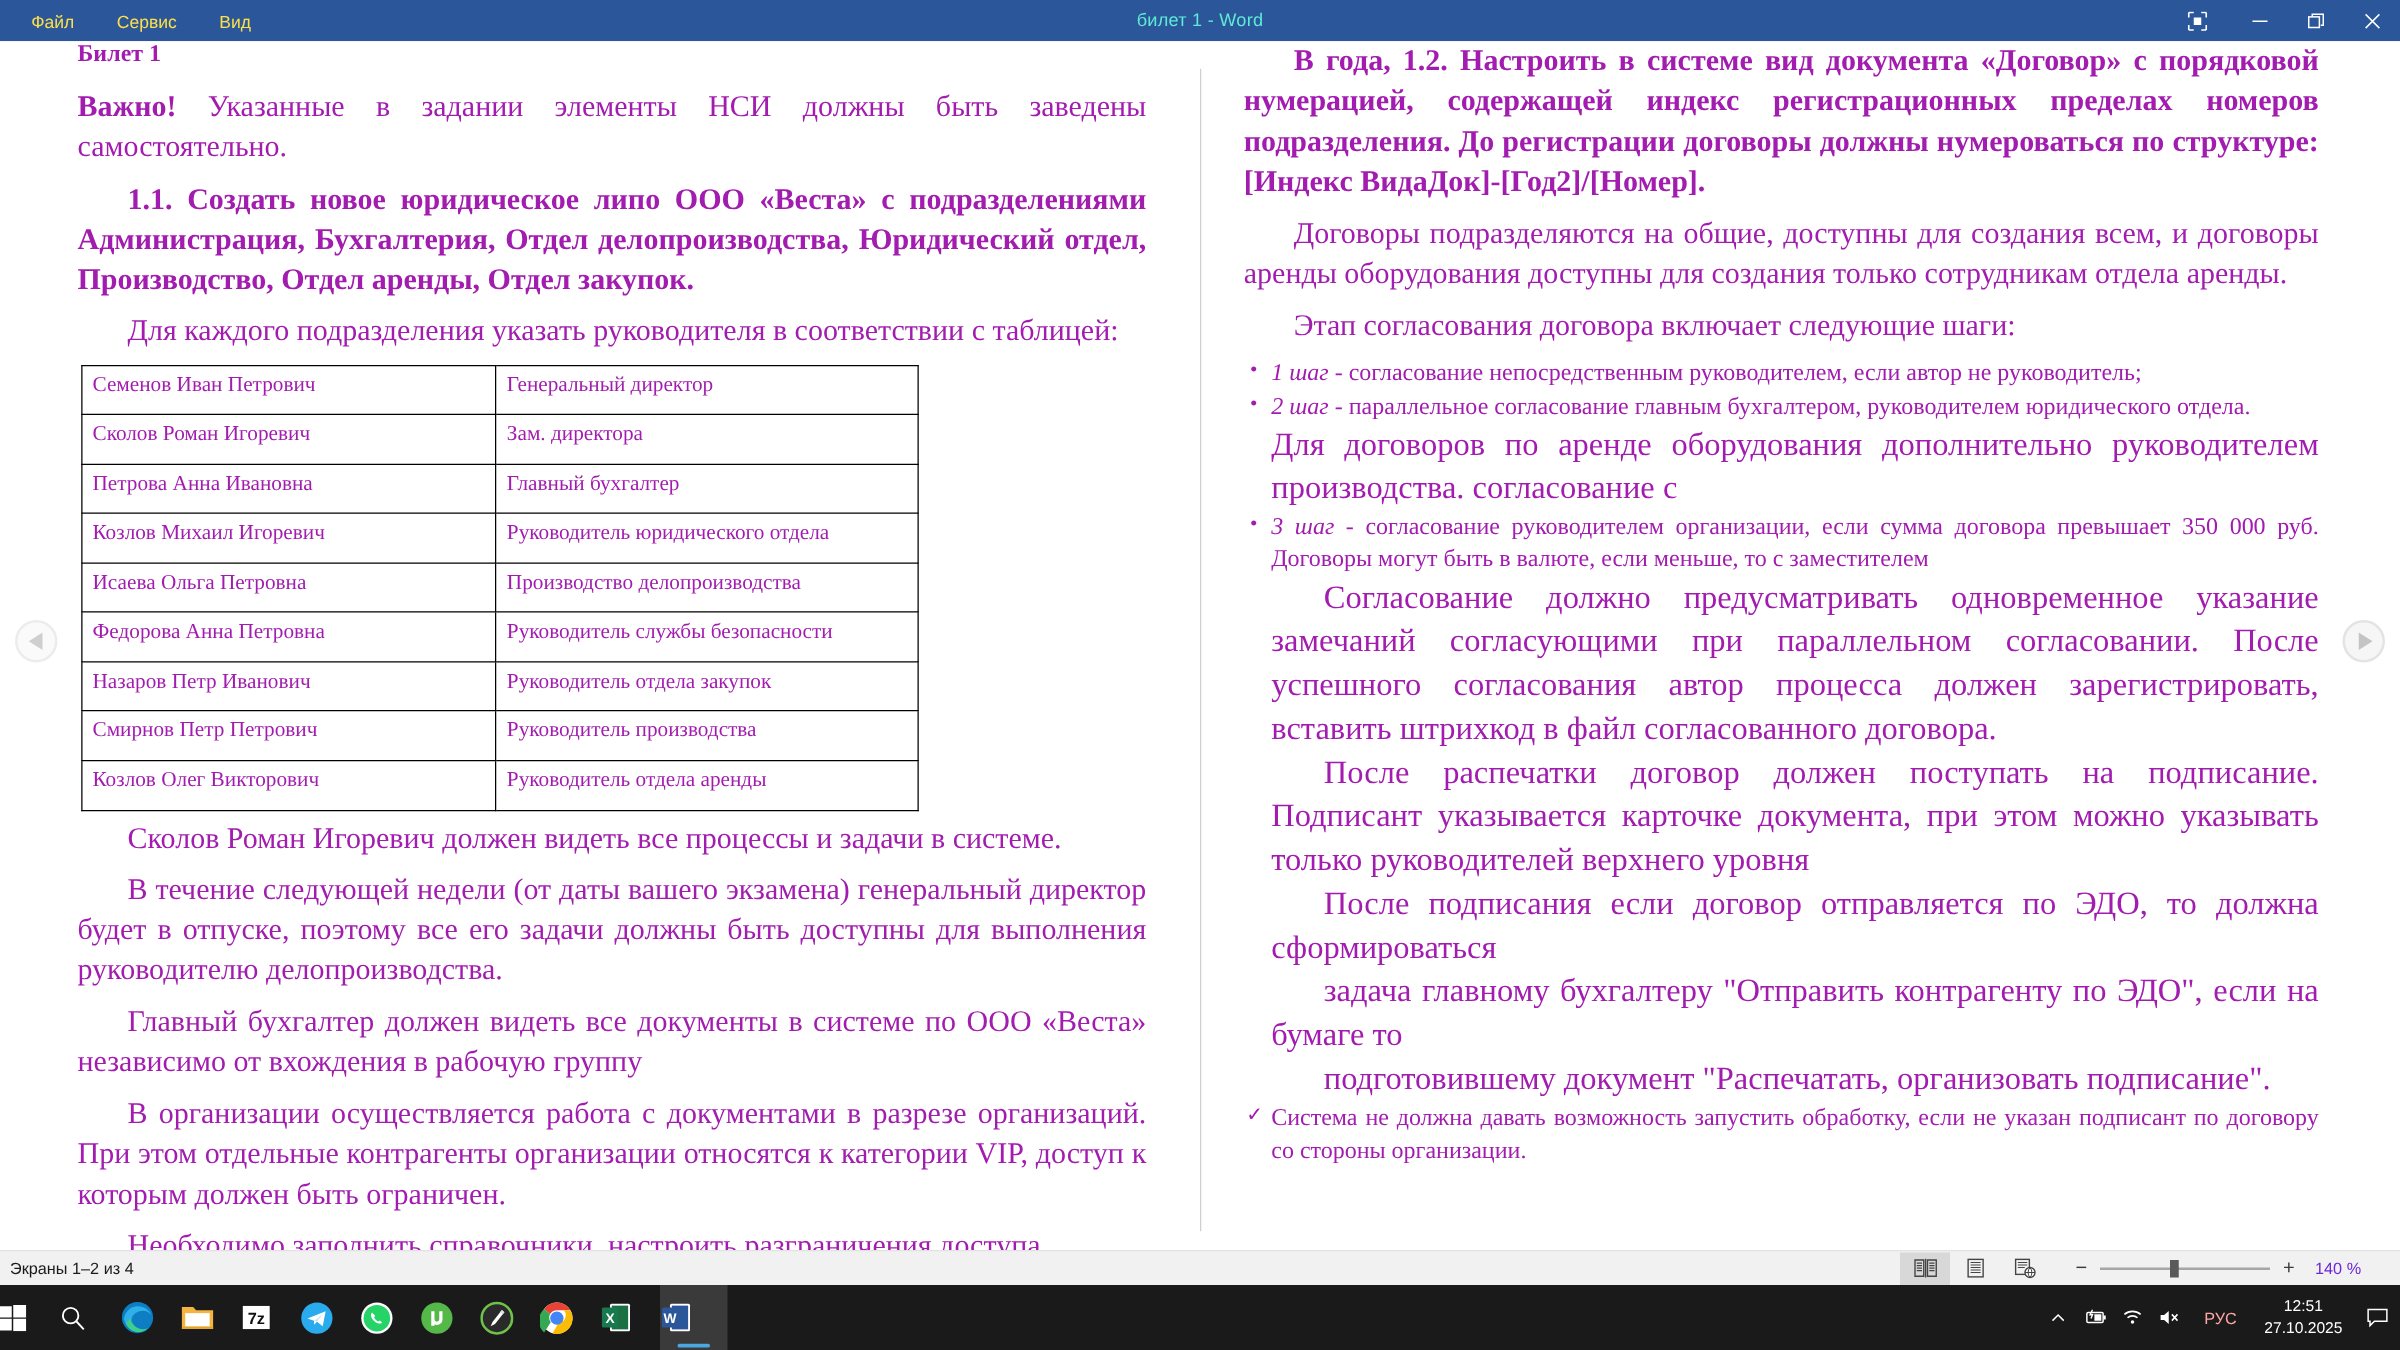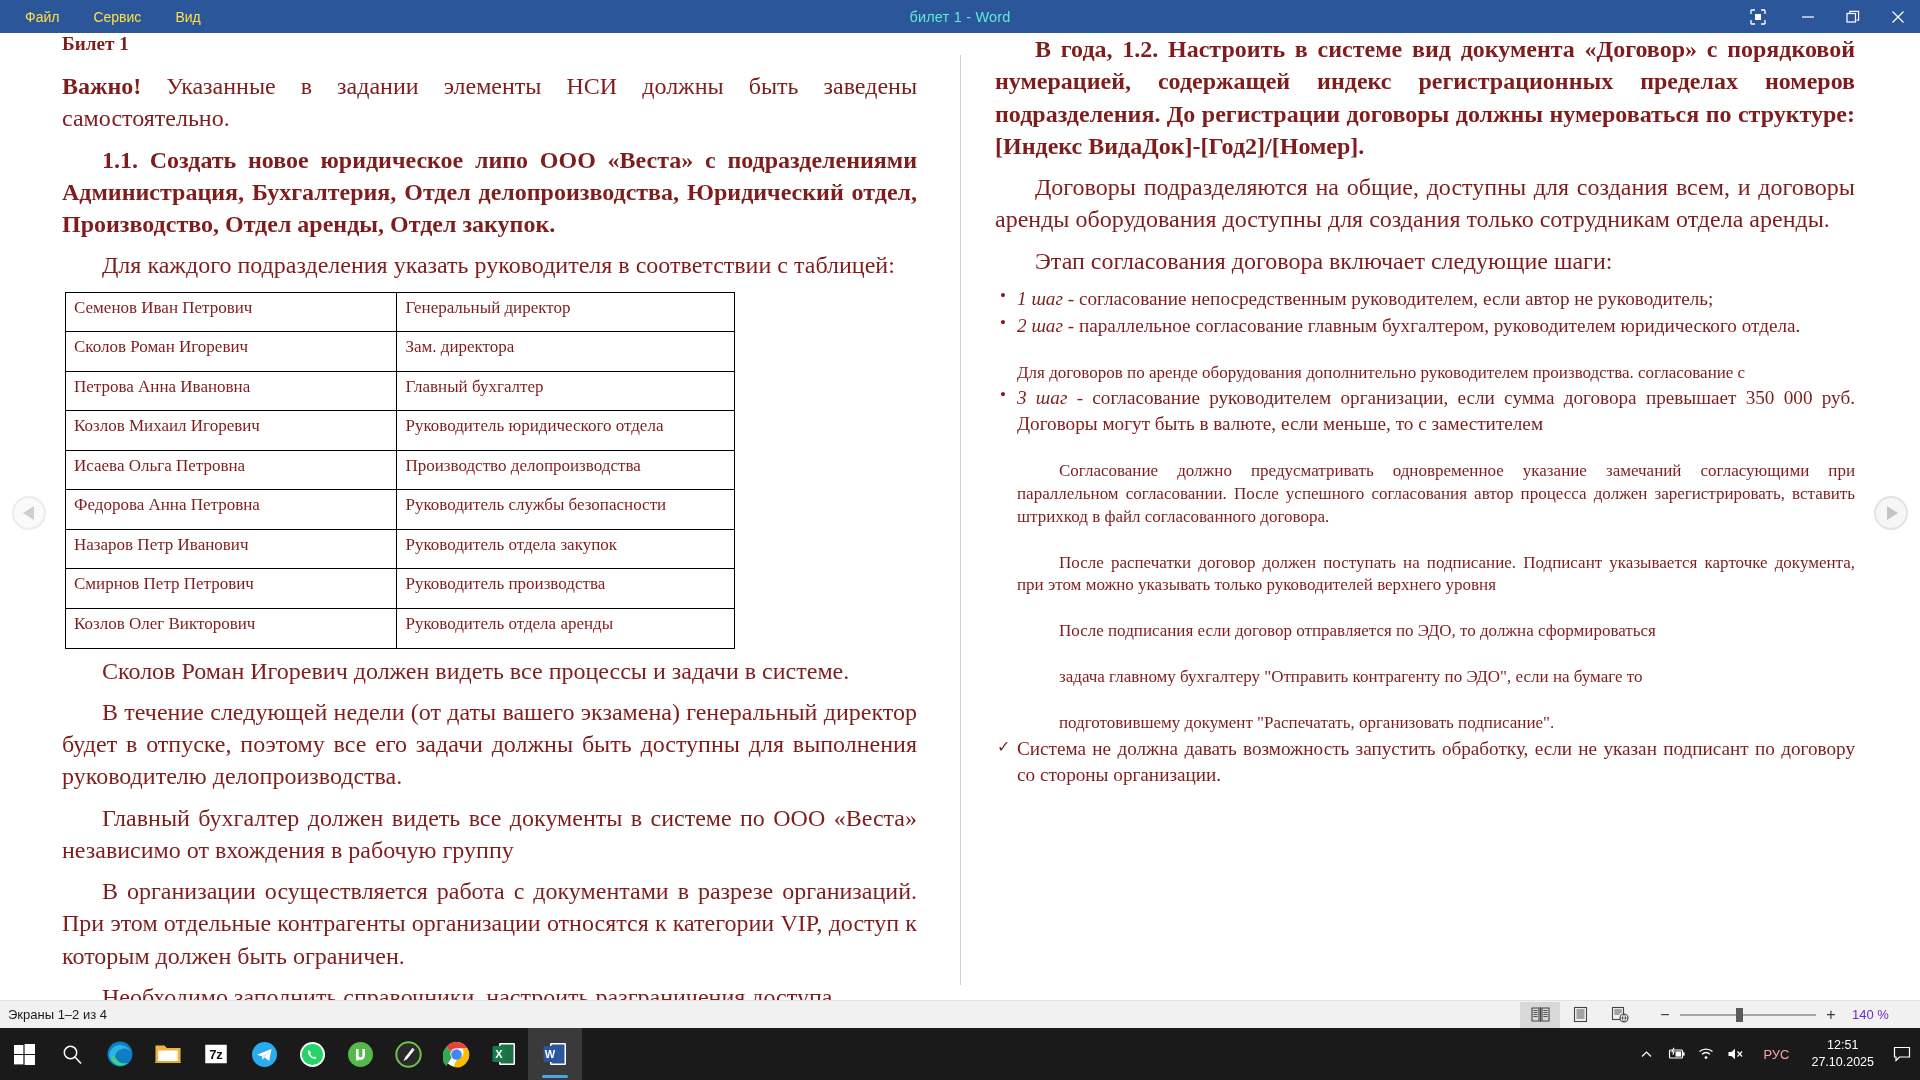--- a/index.html
+++ b/index.html
@@ -56,21 +56,21 @@
     position: absolute;
     left: 960px; top: 22px;
     width: 1px; height: 930px;
     background: #d0d0d0;
   }
 
   .page {
     position: absolute;
     top: 0;
     font-family: "Liberation Serif", serif;
-    color: #7f1d1d;
+    color: #a21caf;
   }
   .page-left  { left: 62px;  width: 855px; }
   .page-right { left: 995px; width: 860px; }
 
   .p {
     font-size: 24px;
     line-height: 1.345;
     text-align: justify;
     margin: 0 0 9px 0;
     hyphens: manual;
@@ -114,23 +114,22 @@
     position: absolute; left: 5px; top: -1px;
     font-size: 17px;
   }
   ul.steps > li .check {
     position: absolute; left: 2px; top: 0px;
     font-size: 16px;
   }
   .it { font-style: italic; }
 
   .sub-line {
-    font-size: 17px; line-height: 1.345;
+    font-size: 26px; line-height: 1.345;
     text-align: justify;
-    margin-top: 23px;
   }
   .sub-line.indent { text-indent: 42px; }
 
   
   .nav-arrow {
     position: absolute;
     width: 34px; height: 34px;
     border-radius: 50%;
     border: 2px solid #ececec;
     background: #fafafa;
@@ -194,21 +193,21 @@
   .taskbar {
     position: absolute; bottom: 0; left: 0;
     width: 1920px; height: 52px;
     background: #1a1a1a;
     display: flex; align-items: center;
     user-select: none;
   }
   .tb-item {
     position: relative;
     width: 48px; height: 52px;
-    display: flex; align-items: center; justify-content: center;
+    display: flex; align-items: center; 
     cursor: default;
   }
   .tb-item.wide { width: 54px; }
   .tb-item.active { background: #3a3a3a; }
   .tb-underline {
     position: absolute; bottom: 2px; left: 50%;
     transform: translateX(-50%);
     width: 26px; height: 3px; border-radius: 2px;
     background: #4aa7e0;
   }

